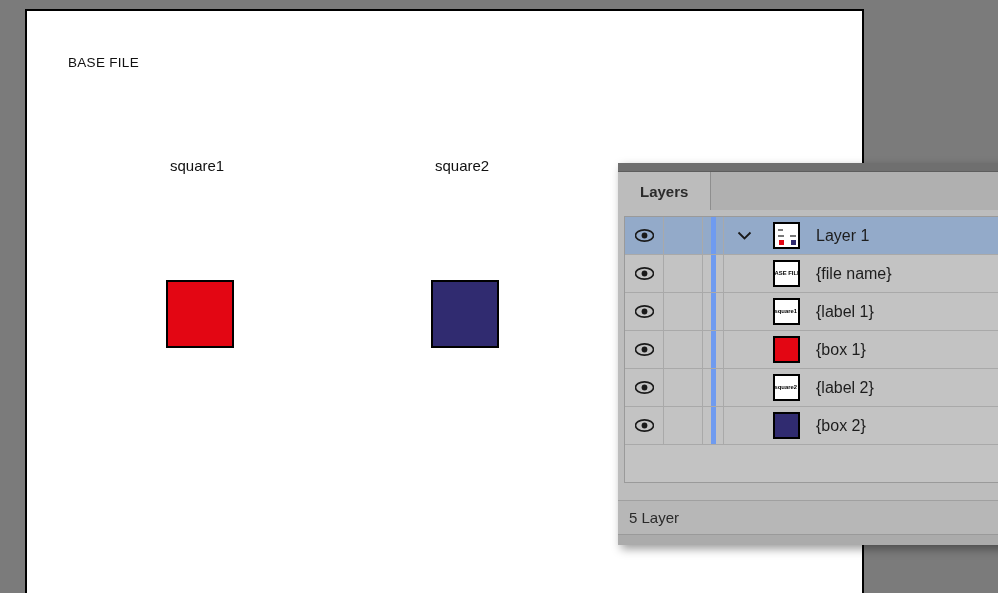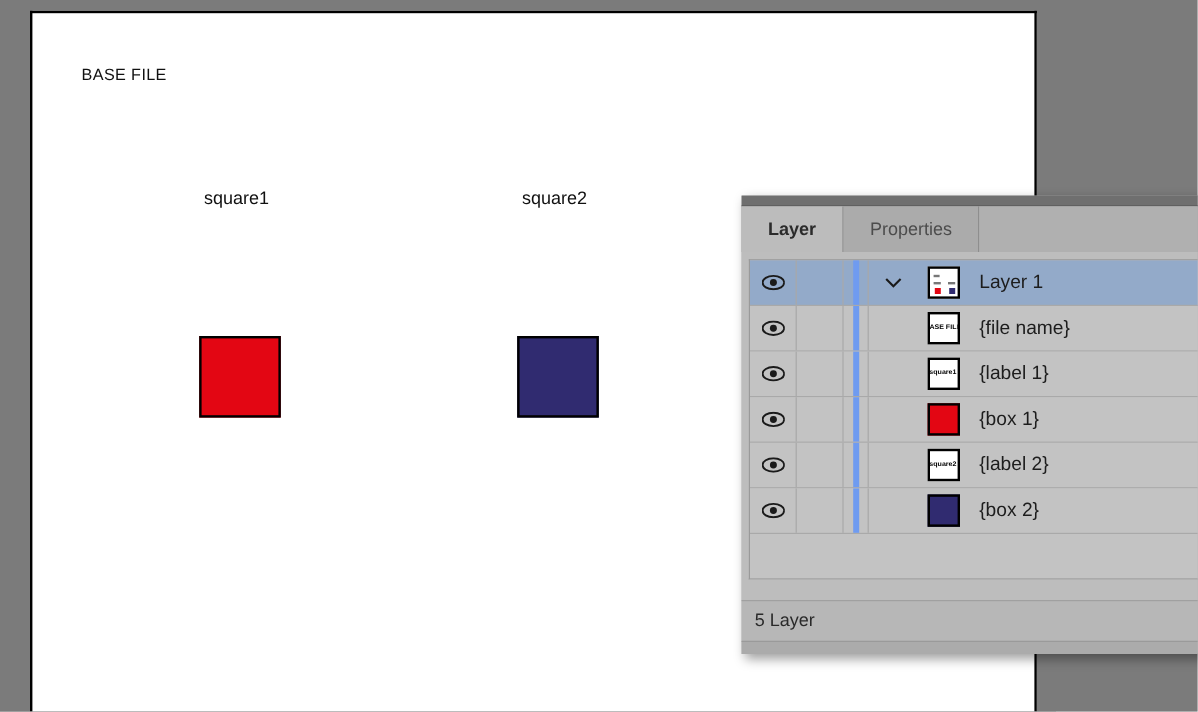--- a/index.html
+++ b/index.html
@@ -271,24 +271,21 @@
     <div class="sq-box" id="box-1" style="background: rgb(227, 6, 19);"></div>
     <div class="sq-box" id="box-2" style="background: rgb(48, 43, 112);"></div>
   </div>
 
   <div id="layers-panel">
 
     <div id="panel-grip"></div>
 
     <div id="panel-tabs">
       <div class="tab active">
-        <span>Layer</span>
-      </div>
-      <div class="tab">
-        <span>Properties</span>
+        <span>Layers</span>
       </div>
       <div id="tab-spacer"></div>
     </div>
 
     <div id="panel-body">
       <div id="layer-list">
 
         <div class="layer-row selected" style="background: rgb(147, 170, 201);">
           <div class="col-eye">
             <svg class="eye-svg" width="19" height="13" viewBox="0 0 19 13">

